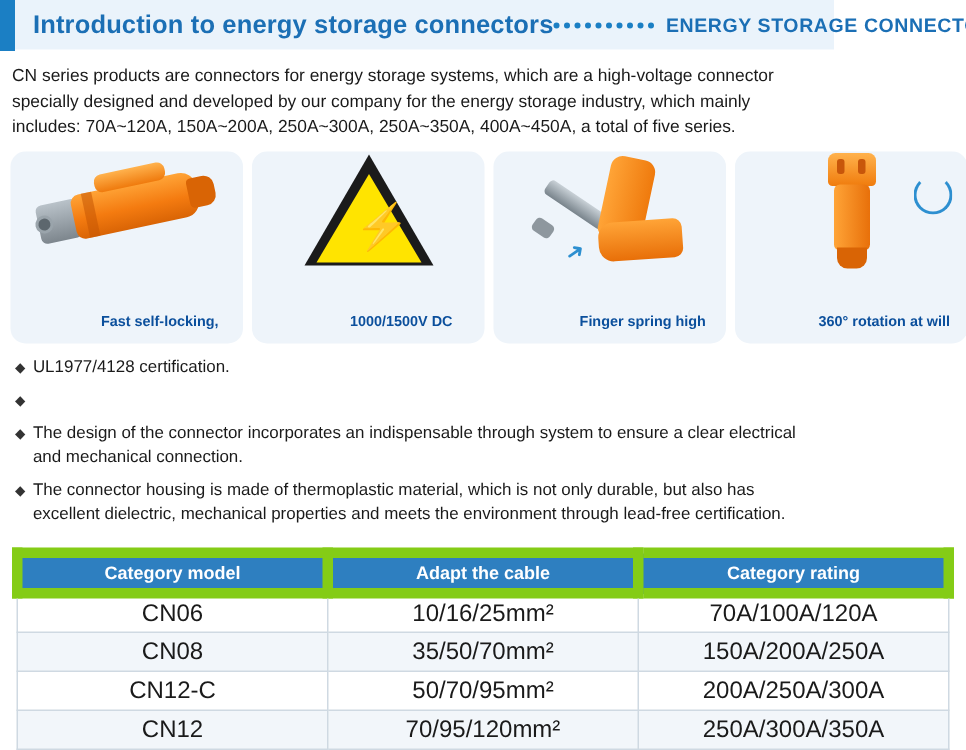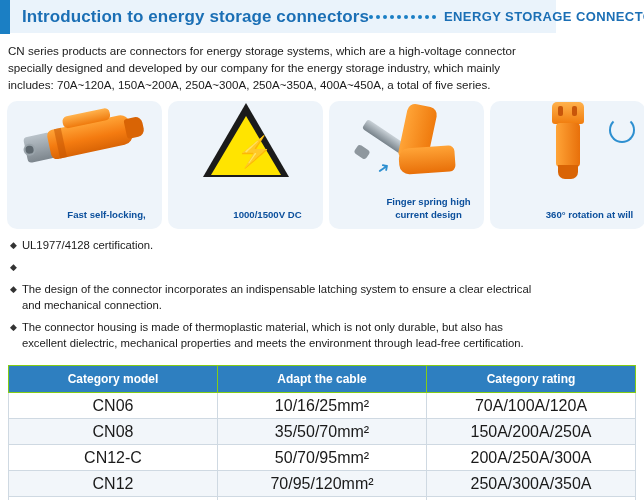--- a/index.html
+++ b/index.html
@@ -270,21 +270,21 @@
     width: 628px;
     border-collapse: collapse;
     table-layout: fixed;
   }
   th {
     background: #2e7fc0;
     color: #ffffff;
     font-size: 12px;
     font-weight: bold;
     height: 27px;
-    border: 1px solid #84cc16;
+    border: 7px solid #84cc16;
     text-align: center;
   }
   td {
     height: 26px;
     font-size: 16px;
     text-align: center;
     color: #1a1a1a;
     border: 1px solid #cfd9e2;
   }
   tbody tr:nth-child(odd) td { background: #ffffff; }
@@ -351,21 +351,20 @@
         <div class="conn3">
           <div class="stem"></div>
             <div class="tipc"></div>
           <div class="arm"></div>
             <div class="elbow"></div>
           <div class="arrow">➜</div>
         </div>
       </div>
       <div class="card-caption">
         <div>Finger spring high</div>
-        <div>current design</div>
       </div>
     </div>
 
     <div class="card">
       <div class="card-art">
         <div class="conn4">
           <div class="top"></div>
             <div class="slot a"></div>
             <div class="slot b"></div>
           <div class="mid"></div>
@@ -383,21 +382,21 @@
   <div class="bullets">
     <div class="bullet">
       <span class="dia">◆</span>
       <span>UL1977/4128 certification.</span>
     </div>
     <div class="bullet">
       <span class="dia">◆</span>
     </div>
     <div class="bullet">
       <span class="dia">◆</span>
-      <span>The design of the connector incorporates an indispensable latching system to ensure a clear electrical and mechanical connection.</span>
+      <span>The design of the connector incorporates an indispensable through system to ensure a clear electrical and mechanical connection.</span>
     </div>
     <div class="bullet">
       <span class="dia">◆</span>
       <span>The connector housing is made of thermoplastic material, which is not only durable, but also has excellent dielectric, mechanical properties and meets the environment through lead-free certification.</span>
     </div>
   </div>
 
   <div class="table-wrap">
     <table>
       <thead>

